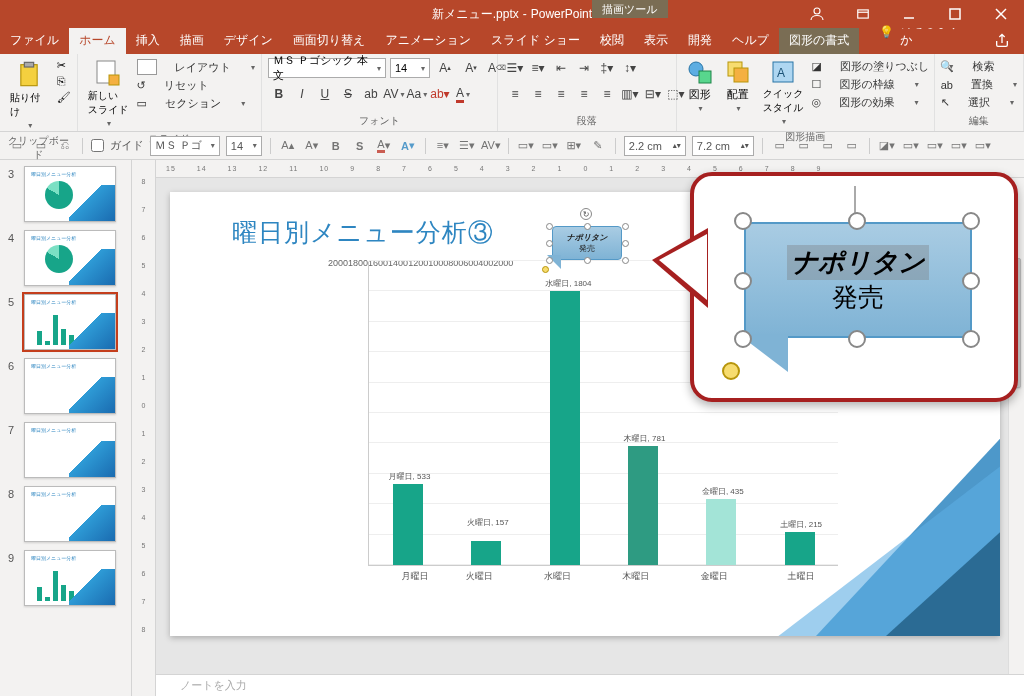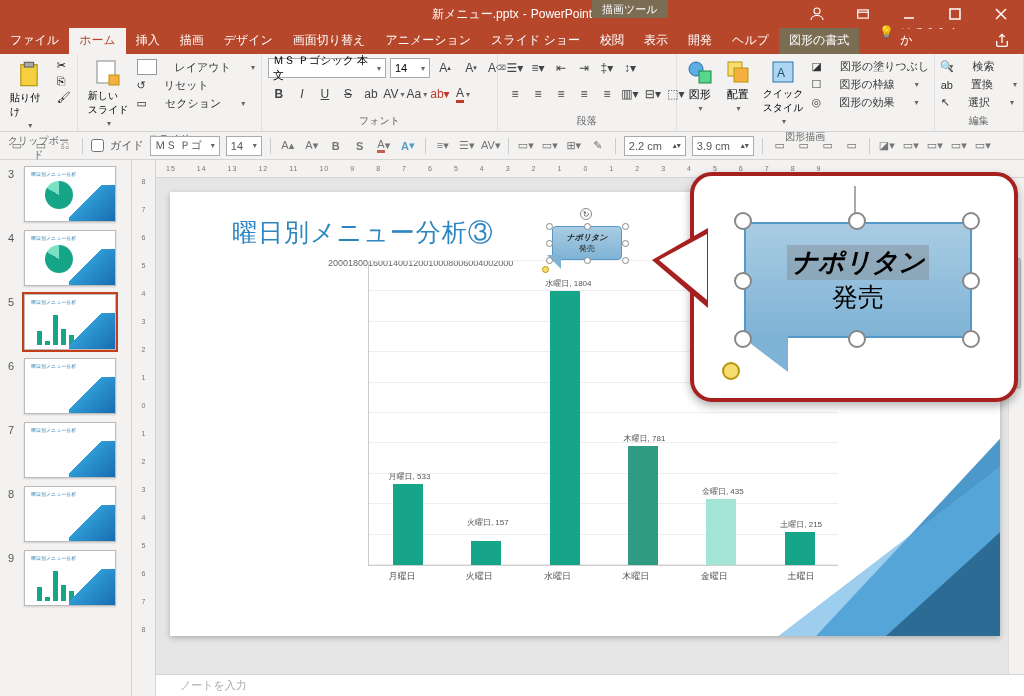--- a/index.html
+++ b/index.html
@@ -388,21 +388,21 @@
   <span class="sec-icon">▭▾</span>
   <span class="sec-icon">▭▾</span>
   <span class="sec-icon">⊞▾</span>
   <span class="sec-icon">✎</span>
   <span class="sec-sep"></span>
   <div class="sec-input" style="width:62px">
       <span>2.2 cm</span>
       <span style="font-size:8px">▴▾</span>
     </div>
   <div class="sec-input" style="width:62px">
-      <span>3.9 cm</span>
+      <span>7.2 cm</span>
       <span style="font-size:8px">▴▾</span>
     </div>
   <span class="sec-sep"></span>
   <span class="sec-icon">▭</span>
   <span class="sec-icon">▭</span>
   <span class="sec-icon">▭</span>
   <span class="sec-icon">▭</span>
   <span class="sec-sep"></span>
   <span class="sec-icon">◪▾</span>
   <span class="sec-icon">▭▾</span>
@@ -559,21 +559,21 @@
                 <div class="grid-line" style="bottom: 121.6px;"></div>
                 <div class="grid-line" style="bottom: 152px;"></div>
                 <div class="grid-line" style="bottom: 182.4px;"></div>
                 <div class="grid-line" style="bottom: 212.8px;"></div>
                 <div class="grid-line" style="bottom: 243.2px;"></div>
                 <div class="grid-line" style="bottom: 273.6px;"></div>
                 <div class="grid-line" style="bottom: 304px;"></div>
                 <div class="bar-group" style="left: 14.1px; width: 50.1333px;">
                   <div class="bar" style="height: 81.016px; background: rgb(23, 165, 137);"></div>
                 </div>
-                <div class="x-label" style="left: 9px;">月曜日</div>
+                <div class="x-label" style="left: 22px;">月曜日</div>
                 <div class="data-label" style="left: 19.5833px; bottom: 83.016px;">月曜日, 533</div>
                 <div class="bar-group" style="left: 92.4333px; width: 50.1333px;">
                   <div class="bar" style="height: 23.864px; background: rgb(23, 165, 137);"></div>
                 </div>
                 <div class="x-label" style="left: 86.1667px;">火曜日</div>
                 <div class="data-label" style="left: 97.9167px; bottom: 37px;">火曜日, 157</div>
                 <div class="bar-group" style="left: 170.767px; width: 50.1333px;">
                   <div class="bar" style="height: 274.208px; background: rgb(23, 165, 137);"></div>
                 </div>
                 <div class="x-label" style="left: 164.5px;">水曜日</div>

